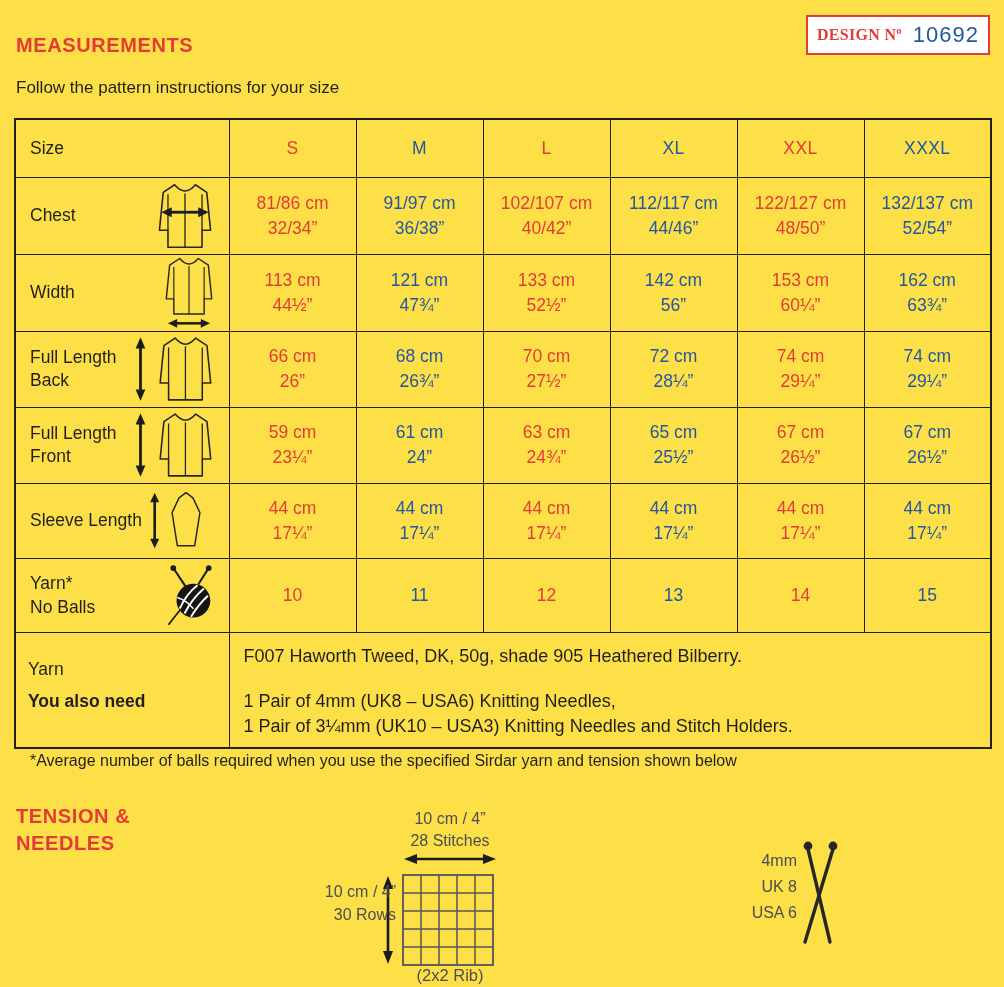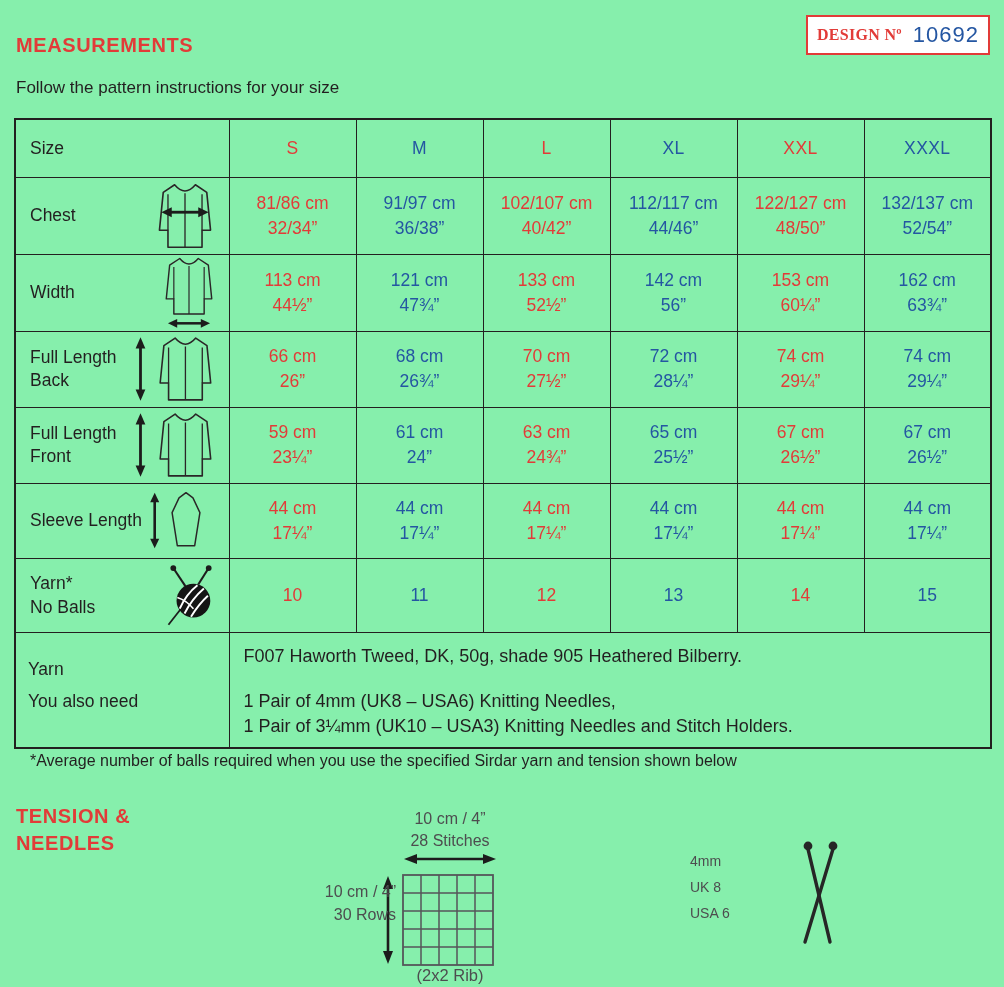--- a/index.html
+++ b/index.html
@@ -3,21 +3,21 @@
 <meta charset="utf-8">
 <style>
   :root{
     --red:#e23b38;
     --blue:#2456a2;
     --ink:#231f20;
     --gray:#4d4d4f;
   }
   *{box-sizing:border-box;margin:0;padding:0;}
   body{background:#ffffff;font-family:"Liberation Sans",sans-serif;color:var(--ink);}
-  .page{position:relative;width:1004px;height:987px;background:#86efac;overflow:hidden;}
+  .page{position:relative;width:1004px;height:987px;background:#fde047;overflow:hidden;}
 
   
   .title{position:absolute;left:16px;top:34px;font-size:20px;font-weight:bold;letter-spacing:.6px;color:var(--red);}
   .subtitle{position:absolute;left:16px;top:78px;font-size:17px;color:var(--ink);}
   .design-box{position:absolute;left:806px;top:15px;width:184px;height:40px;border:2px solid var(--red);
               display:flex;align-items:center;justify-content:space-between;padding:0 9px;background:#fff;}
   .design-label{color:var(--red);font-weight:bold;font-size:16px;letter-spacing:.3px;font-family:Liberation Serif, serif;}
   .design-number{color:var(--blue);font-size:22px;letter-spacing:1px;}
 
   
@@ -40,41 +40,41 @@
   .row-label{font-size:17.5px;color:var(--ink);line-height:23px;}
   .row-label.nowrap{white-space:nowrap;}
   .row-icon{flex:0 0 auto;display:flex;align-items:center;}
   .size-cell{text-align:center;font-size:17.5px;letter-spacing:.4px;}
   .val{text-align:center;font-size:17.5px;line-height:25px;}
   .c-red{color:var(--red);}
   .c-blue{color:var(--blue);}
 
   .yarn-label-lines{font-size:17.5px;line-height:24px;}
   .info-label-cell{padding:1px 8px 10px 12px;vertical-align:top;font-size:17.5px;}
-  .info-label-cell .lbl2{margin-top:11px;}
+  .info-label-cell .lbl2{margin-top:11px;font-weight:bold;}
   .info-text-cell{padding:11px 8px 8px 14px;vertical-align:top;font-size:18px;line-height:25px;}
   .info-text-cell .need-block{margin-top:20px;}
 
   .footnote{position:absolute;left:30px;top:752px;font-size:16px;color:var(--ink);}
 
   
   .tension-heading{position:absolute;left:16px;top:803px;font-size:20px;font-weight:bold;letter-spacing:.6px;
                    color:var(--red);line-height:27px;}
   .swatch-top-label{position:absolute;left:392px;top:808px;width:116px;text-align:center;
                     font-size:16px;line-height:22px;color:var(--gray);}
   .swatch-left-label{position:absolute;left:278px;top:880px;width:118px;text-align:right;
                      font-size:16px;line-height:23px;color:var(--gray);}
   .swatch-caption{position:absolute;left:392px;top:966px;width:116px;text-align:center;
                   font-size:16.5px;color:var(--gray);}
   .swatch-harrow{position:absolute;left:402px;top:851px;}
   .swatch-varrow{position:absolute;left:380px;top:874px;}
   .swatch-grid{position:absolute;left:402px;top:874px;}
 
-  .needle-labels{position:absolute;left:690px;top:848px;width:107px;text-align:left;
-                 font-size:14px;line-height:26px;color:var(--gray);}
+  .needle-labels{position:absolute;left:690px;top:848px;width:107px;text-align:right;
+                 font-size:16px;line-height:26px;color:var(--gray);}
   .needles-cross{position:absolute;left:799px;top:838px;}
 
   svg .outline{fill:none;stroke:#2a2627;stroke-width:1.7;stroke-linejoin:round;}
   svg .seam{fill:none;stroke:#2a2627;stroke-width:1.4;}
   svg .arrow-line{stroke:#1c1c1c;stroke-width:3;fill:none;}
   svg .arrow-head{fill:#1c1c1c;stroke:none;}
 </style>
 </head>
 <body>
 

